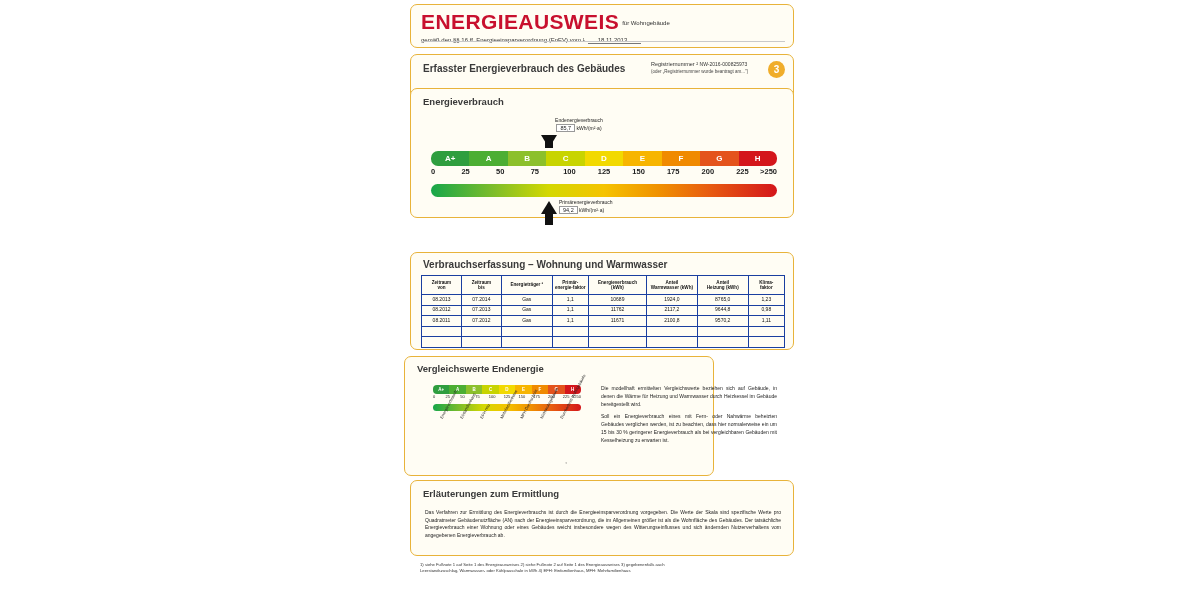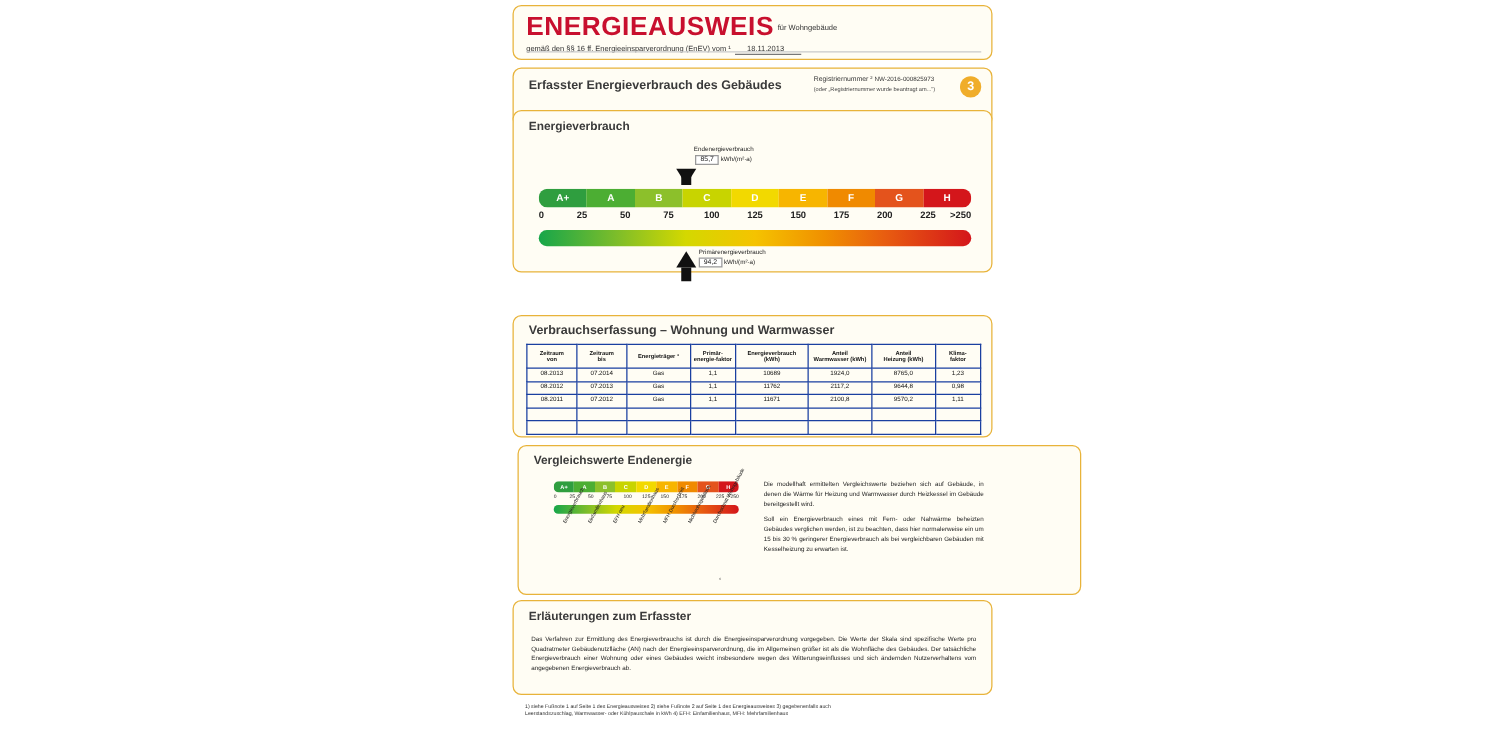--- a/index.html
+++ b/index.html
@@ -195,21 +195,21 @@
     padding: 0;
     line-height: 1.15;
   }
   table.grid th { font-weight: bold; height: 18px; }
   table.grid td { font-size: 5px; height: 9.5px; }
   table.grid td.empty { height: 9.5px; }
   .hdrsplit { font-size: 4.4px; }
 
   
   .vw {
-    position: absolute; left: 10px; top: 356px; width: 451px; height: 120px;
+    position: absolute; left: 0; top: 356px; width: 310px; height: 120px;
   }
   .vw .t { position: absolute; left: 12px; top: 6px; }
   .minibar-wrap { position: absolute; left: 28px; top: 28px; width: 148px; }
   .minibar { display: flex; height: 9px; width: 148px; border-radius: 4px; overflow: hidden; }
   .minibar .seg { flex:1 1 0; display:flex; align-items:center; justify-content:center; font-size:4.5px; font-weight:bold; color:#fff; }
   .miniticks { position: relative; height: 8px; width: 148px; }
   .miniticks span { position: absolute; font-size: 4px; color: #222; transform: translateX(-50%); }
   .minigrad {
     width: 148px; height: 7px; border-radius: 4px; margin-top: 2px;
     background: linear-gradient(to right, #17a64a 0%, #7dbd2a 18%, #d4d800 34%, #f5c300 50%, #f09000 66%, #e85d10 80%, #d4161b 100%);
@@ -468,21 +468,21 @@
       </div>
 
       <div class="para" id="vw-para">
           <p>Die modellhaft ermittelten Vergleichswerte beziehen sich auf Gebäude, in denen die Wärme für Heizung und Warmwasser durch Heizkessel im Gebäude bereitgestellt wird.</p>
           <p>Soll ein Energieverbrauch eines mit Fern- oder Nahwärme beheizten Gebäudes verglichen werden, ist zu beachten, dass hier normalerweise ein um 15 bis 30 % geringerer Energieverbrauch als bei vergleichbaren Gebäuden mit Kesselheizung zu erwarten ist.</p>
         </div>
       <div class="foot">⁴</div>
     </div>
 
     <div class="panel el">
-      <div class="t panel-title">Erläuterungen zum Erfasster</div>
+      <div class="t panel-title">Erläuterungen zum Ermittlung</div>
       <div class="para">Das Verfahren zur Ermittlung des Energieverbrauchs ist durch die Energieeinsparverordnung vorgegeben. Die Werte der Skala sind spezifische Werte pro Quadratmeter Gebäudenutzfläche (AN) nach der Energieeinsparverordnung, die im Allgemeinen größer ist als die Wohnfläche des Gebäudes. Der tatsächliche Energieverbrauch einer Wohnung oder eines Gebäudes weicht insbesondere wegen des Witterungseinflusses und sich ändernden Nutzerverhaltens vom angegebenen Energieverbrauch ab.</div>
     </div>
 
     <div class="fn">
       <div>1) siehe Fußnote 1 auf Seite 1 des Energieausweises    2) siehe Fußnote 2 auf Seite 1 des Energieausweises    3) gegebenenfalls auch</div>
       <div>Leerstandszuschlag, Warmwasser- oder Kühlpauschale in kWh   4) EFH: Einfamilienhaus, MFH: Mehrfamilienhaus</div>
     </div>
 
   </div>
 </div>

